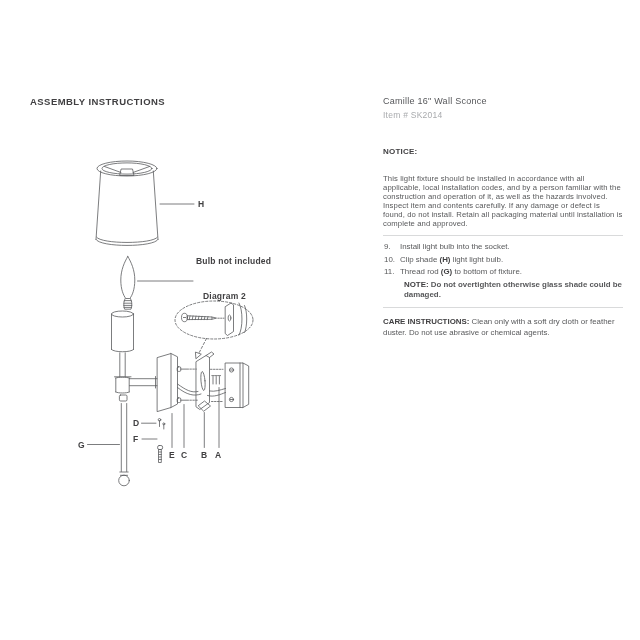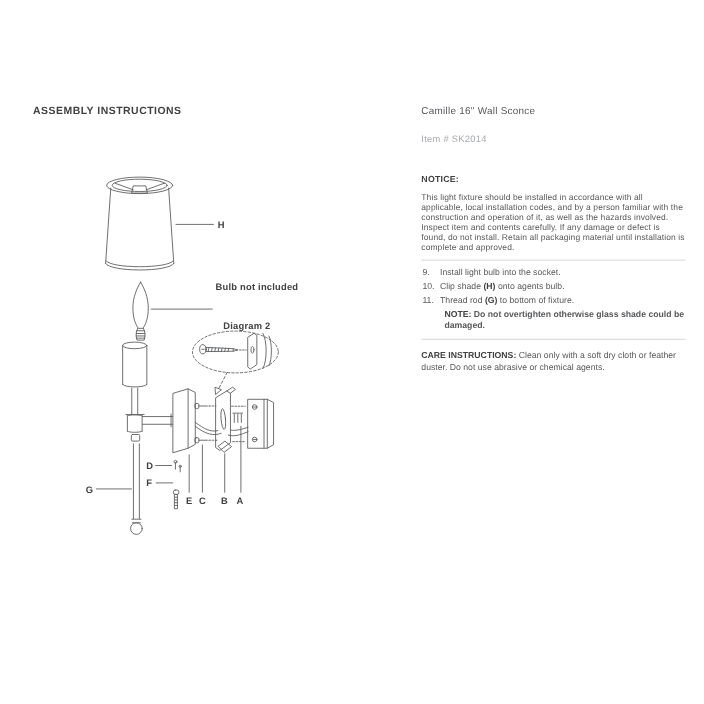--- a/index.html
+++ b/index.html
@@ -4,23 +4,23 @@
 <style>
   html,body { margin:0; padding:0; background:#ffffff; }
   body { width:640px; height:640px; font-family:"Liberation Sans", sans-serif; }
   .page { position:relative; width:640px; height:507px; background:#ffffff; overflow:hidden; }
 
   .asm-title { position:absolute; left:30px; top:96px; font-size:9.5px; font-weight:bold;
                letter-spacing:.45px; color:#414042; }
 
   .right-col { position:absolute; left:383px; top:96px; width:240px; color:#58595b; }
   .prod-name { font-size:9px; color:#56575a; letter-spacing:.25px; }
-  .prod-item { font-size:8.5px; color:#a8aaad; margin-top:15px; letter-spacing:.25px; }
+  .prod-item { font-size:8.5px; color:#a8aaad; margin-top:4px; letter-spacing:.25px; }
   .sec-label { font-size:8px; font-weight:bold; color:#414042; margin-top:27px; letter-spacing:.2px; }
-  .body-text { font-size:7.7px; line-height:8.9px; margin-top:9px; letter-spacing:.1px; }
+  .body-text { font-size:7.7px; line-height:8.9px; margin-top:19px; letter-spacing:.1px; }
   .divider   { border-top:1px solid #d9dadb; margin-top:7px; }
   .steps     { margin-top:6px; margin-left:1px; }
   .step      { display:flex; font-size:7.9px; line-height:9.2px; margin-bottom:3.2px; }
   .step-num  { width:16px; flex:none; }
   .step-text b, .note b, .care b { color:#414042; }
   .note      { font-size:7.9px; line-height:10.4px; margin-left:20px; margin-top:1px; width:218px;font-weight:bold; }
   .care      { margin-top:8px; font-size:7.9px; line-height:11px; }
 
   .dlabel { position:absolute; font-weight:bold; color:#414042; font-size:8.5px; letter-spacing:.2px; }
   .lab-h  { left:198px; top:199px; }
@@ -59,21 +59,21 @@
     <div class="body-text">This light fixture should be installed in accordance with all applicable, local installation codes, and by a person familiar with the construction and operation of it, as well as the hazards involved. Inspect item and contents carefully. If any damage or defect is found, do not install. Retain all packaging material until installation is complete and approved.</div>
     <div class="divider"></div>
 
     <div class="steps">
       <div class="step">
         <span class="step-num">9.</span>
         <span class="step-text"><span>Install light bulb into the socket.</span> <b></b><span></span></span>
       </div>
       <div class="step">
         <span class="step-num">10.</span>
-        <span class="step-text"><span>Clip shade</span> <b>(H)</b> <span>onto agents bulb.</span></span>
+        <span class="step-text"><span>Clip shade</span> <b>(H)</b> <span>light light bulb.</span></span>
       </div>
       <div class="step">
         <span class="step-num">11.</span>
         <span class="step-text"><span>Thread rod</span> <b>(G)</b> <span>to bottom of fixture.</span></span>
       </div>
       <div class="note"><b>NOTE:</b> <span>Do not overtighten otherwise glass shade could be damaged.</span></div>
     </div>
 
     <div class="divider"></div>
     <div class="care"><b>CARE INSTRUCTIONS:</b> <span>Clean only with a soft dry cloth or feather duster. Do not use abrasive or chemical agents.</span></div>

